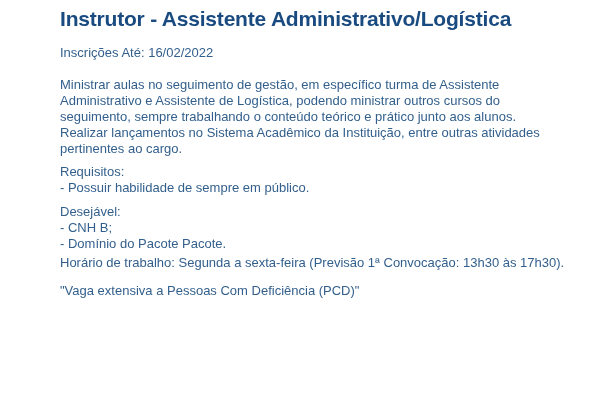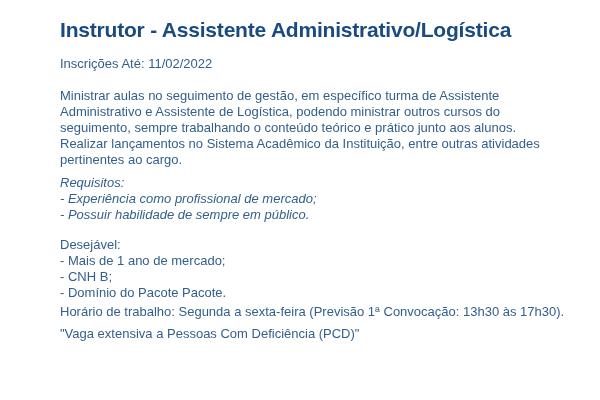--- a/index.html
+++ b/index.html
@@ -10,67 +10,65 @@
   body {
     width: 600px;
     height: 400px;
     overflow: hidden;
     font-family: "Liberation Sans", sans-serif;
   }
   .doc {
     box-sizing: border-box;
     width: 600px;
     height: 400px;
-    padding: 18px 15px 0 60px;
+    padding: 7px 15px 0 60px;
     color: var(--body-color, #325F8C);
     font-size: 13px;
     line-height: 16px;
   }
   .job-title {
     margin: 0 0 14px 0;
     color: var(--title-color, #194A80);
     font-size: 21px;
     line-height: 24px;
     font-weight: bold;
     letter-spacing: -0.2px;
     white-space: nowrap;
   }
   .line { white-space: nowrap; }
   .deadline      { margin: 0 0 16px 0; }
   .description   { margin: 0 0 7px 0; white-space: pre; }
-  .req-section   { margin: 0 0 8px 0; font-style: italic; }
-  .des-section   { margin: 14px 0 3px 0; }
+  .req-section   { margin: 0 0 8px 0; }
+  .des-section   { margin: 8px 0 3px 0; }
   .contract      { margin: 0 0 13px 0; }
-  .schedule      { margin: 0 0 6px 0; }
+  .schedule      { margin: 0 0 12px 0; }
   .pcd-note      { margin: 0; }
 </style>
 </head>
 <body style="background: rgb(255, 255, 255);">
 
 <div class="doc">
 
   <h1 class="job-title">Instrutor - Assistente Administrativo/Logística</h1>
 
-  <div class="deadline line">Inscrições Até: 11/02/2022</div>
+  <div class="deadline line">Inscrições Até: 16/02/2022</div>
 
   <div class="description">Ministrar aulas no seguimento de gestão, em específico turma de Assistente
 Administrativo e Assistente de Logística, podendo ministrar outros cursos do
 seguimento, sempre trabalhando o conteúdo teórico e prático junto aos alunos.
 Realizar lançamentos no Sistema Acadêmico da Instituição, entre outras atividades
 pertinentes ao cargo.</div>
 
   <div class="req-section">
     <div class="line">Requisitos:</div>
-    <div class="line">- Experiência como profissional de mercado;</div>
     <div class="line">- Possuir habilidade de sempre em público.</div>
   </div>
 
   <div class="des-section">
     <div class="line">Desejável:</div>
-    <div class="line">- Mais de 1 ano de mercado;</div>
     <div class="line">- CNH B;</div>
     <div class="line">- Domínio do Pacote Pacote.</div>
   </div>
 
 
   <div class="schedule line">Horário de trabalho: Segunda a sexta-feira (Previsão 1ª Convocação: 13h30 às 17h30).</div>
 
   <div class="pcd-note line">"Vaga extensiva a Pessoas Com Deficiência (PCD)"</div>
 
 </div>

